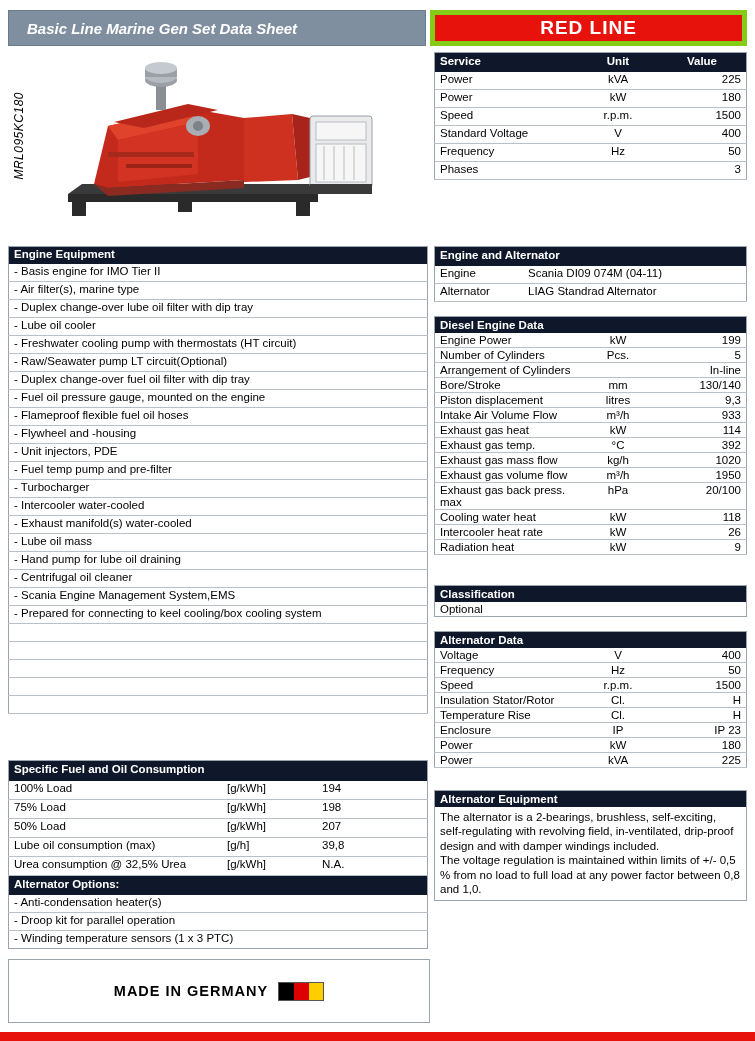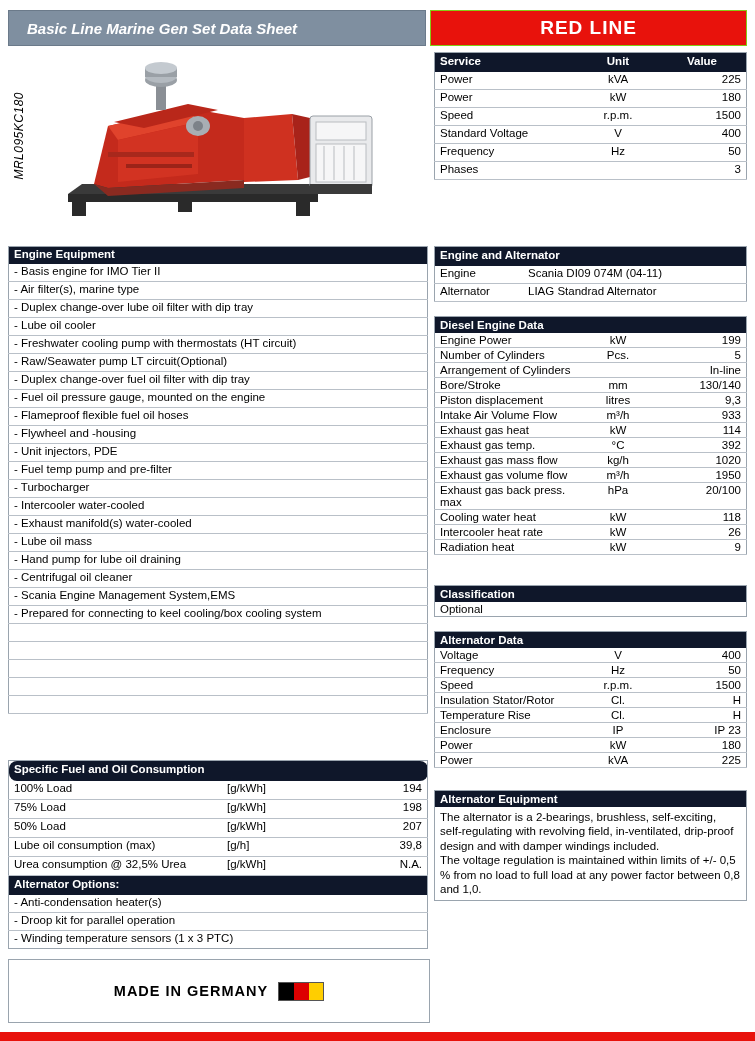--- a/index.html
+++ b/index.html
@@ -19,21 +19,21 @@
     flex:0 0 418px;background:#7f8fa0;color:#fff;
     display:flex;align-items:center;
     font-size:15px;font-weight:bold;font-style:italic;
     padding-left:18px;box-sizing:border-box;
     border:1px solid #6b7a8a;
   }
   .header-right{
     flex:1;margin-left:4px;background:#e8120c;color:#fff;
     display:flex;align-items:center;justify-content:center;
     font-size:19px;font-weight:bold;letter-spacing:1px;
-    border:1px solid #84cc16;
+    border:5px solid #84cc16;
   }
 
   
   .top{display:flex;margin-top:6px;height:180px;}
   .top-left{flex:0 0 420px;position:relative;}
   .top-right{flex:1;padding-left:6px;box-sizing:border-box;}
 
   .vcode{
     position:absolute;left:4px;top:40px;
     writing-mode:vertical-rl;transform:rotate(180deg);
@@ -69,23 +69,23 @@
 
   .list-tbl td{padding:1px 5px;height:15px;}
   .blank td{color:transparent;}
 
   .spacer{height:14px;}
 
   .eq-tbl td{height:15px;}
   .eq-name{width:78px;}
 
   
-  .sfc td{height:16px;border-radius:8px;}
+  .sfc td{height:16px;}
   .sfc .u{width:76px;text-align:left;}
-  .sfc .v{width:100px;text-align:right;padding-left:14px;}
+  .sfc .v{width:100px;text-align:left;padding-left:14px;}
 
   .alt-opt td{height:15px;}
 
   
   .para{
     padding:3px 5px 4px 5px;line-height:1.25;
     border:1px solid #9aa4ae;border-top:none;
   }
 
   

